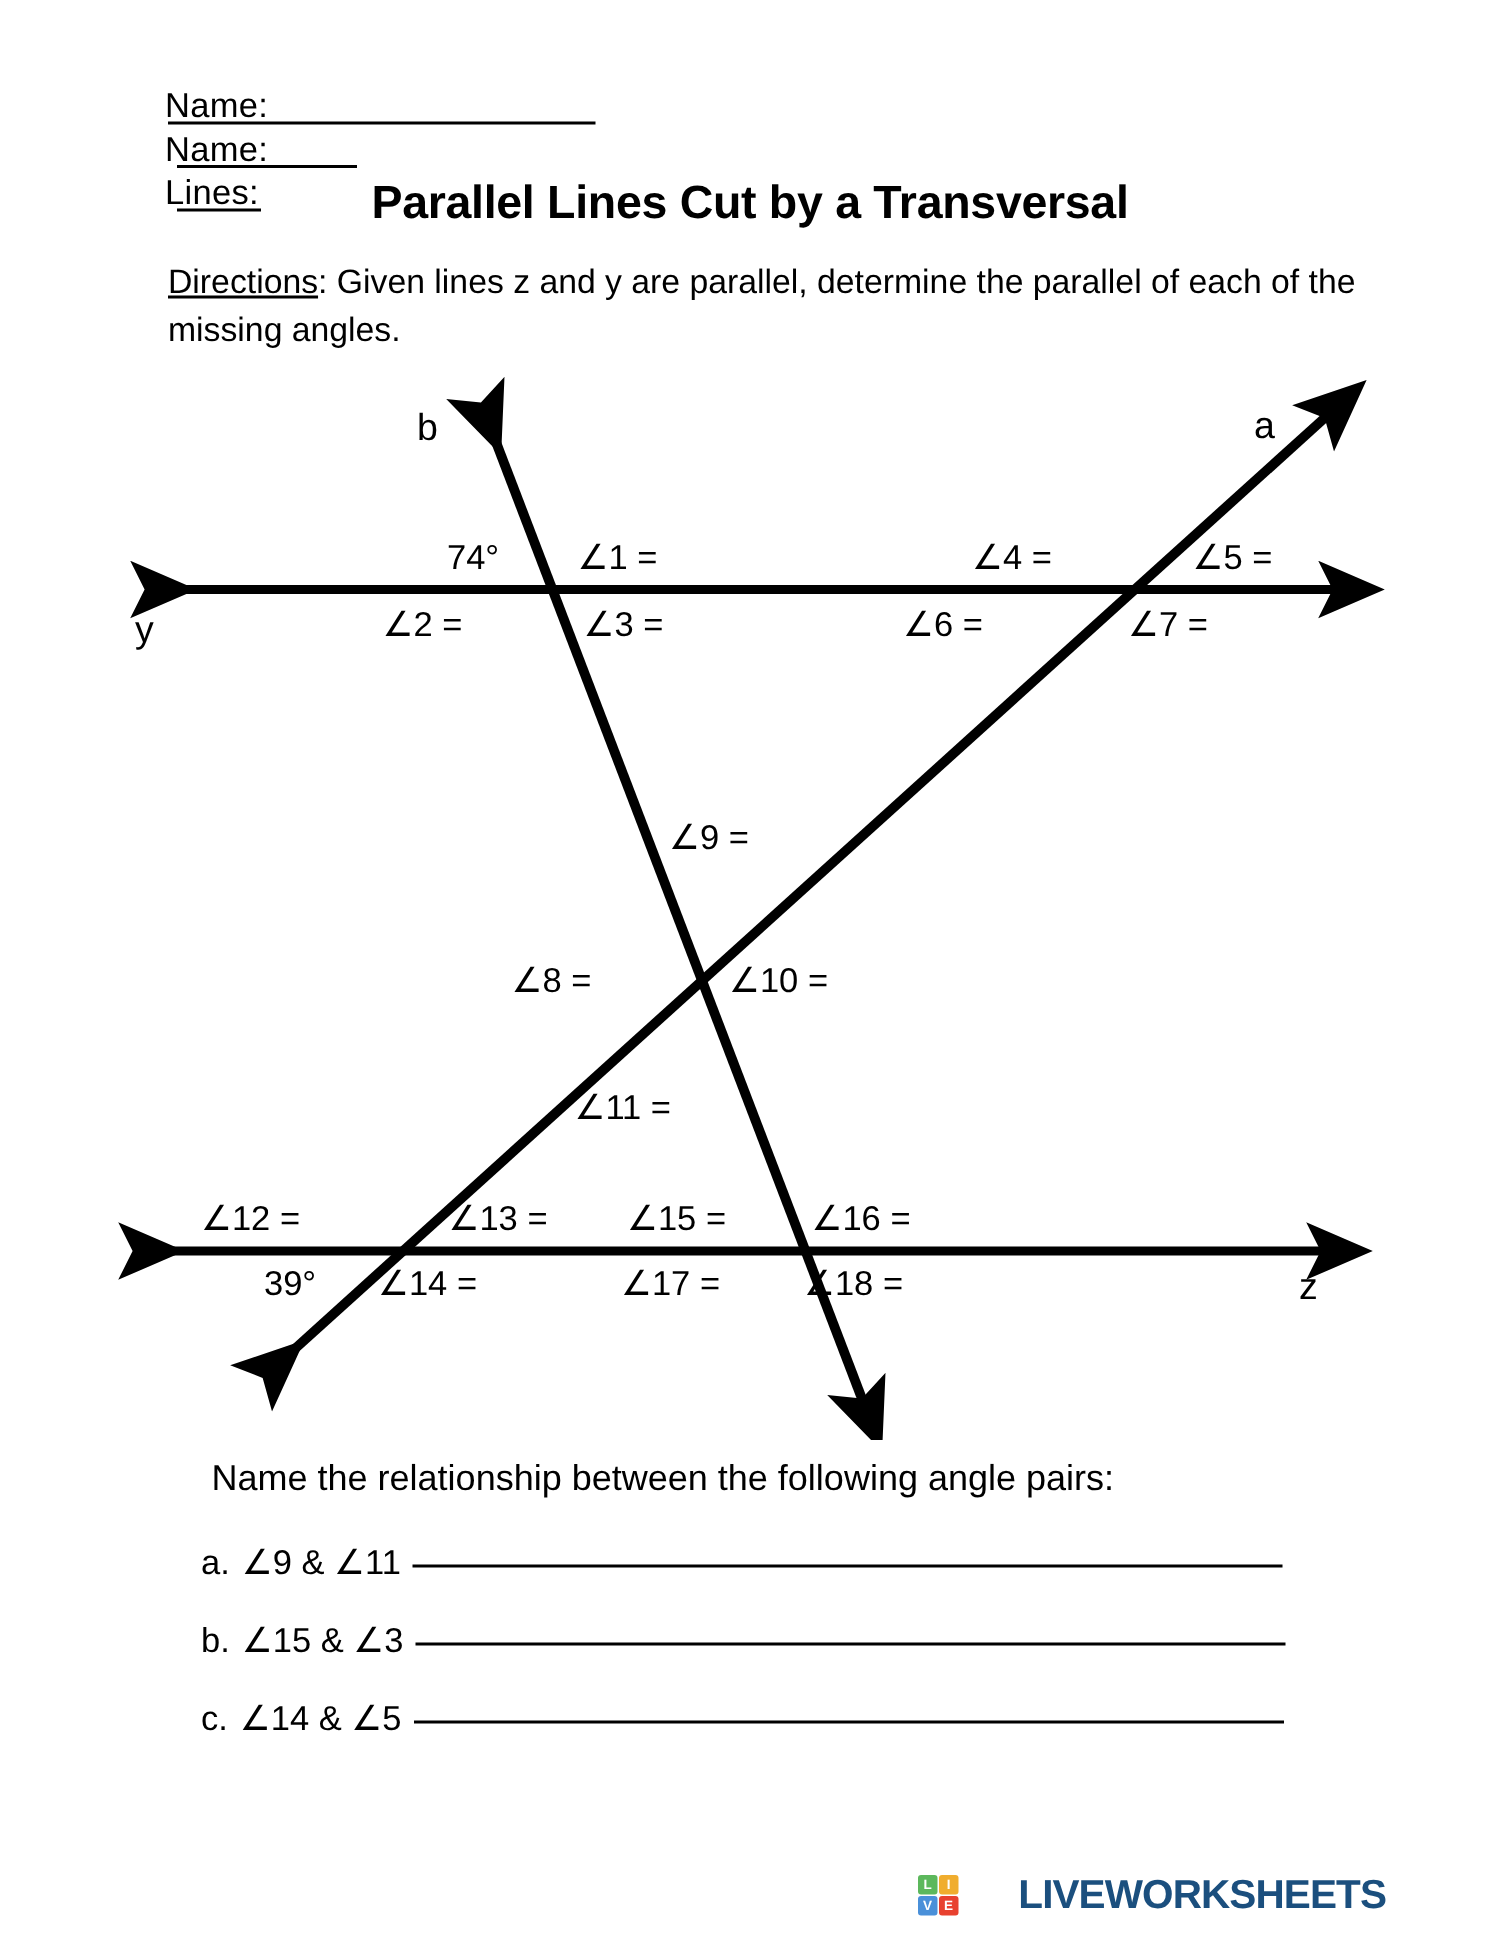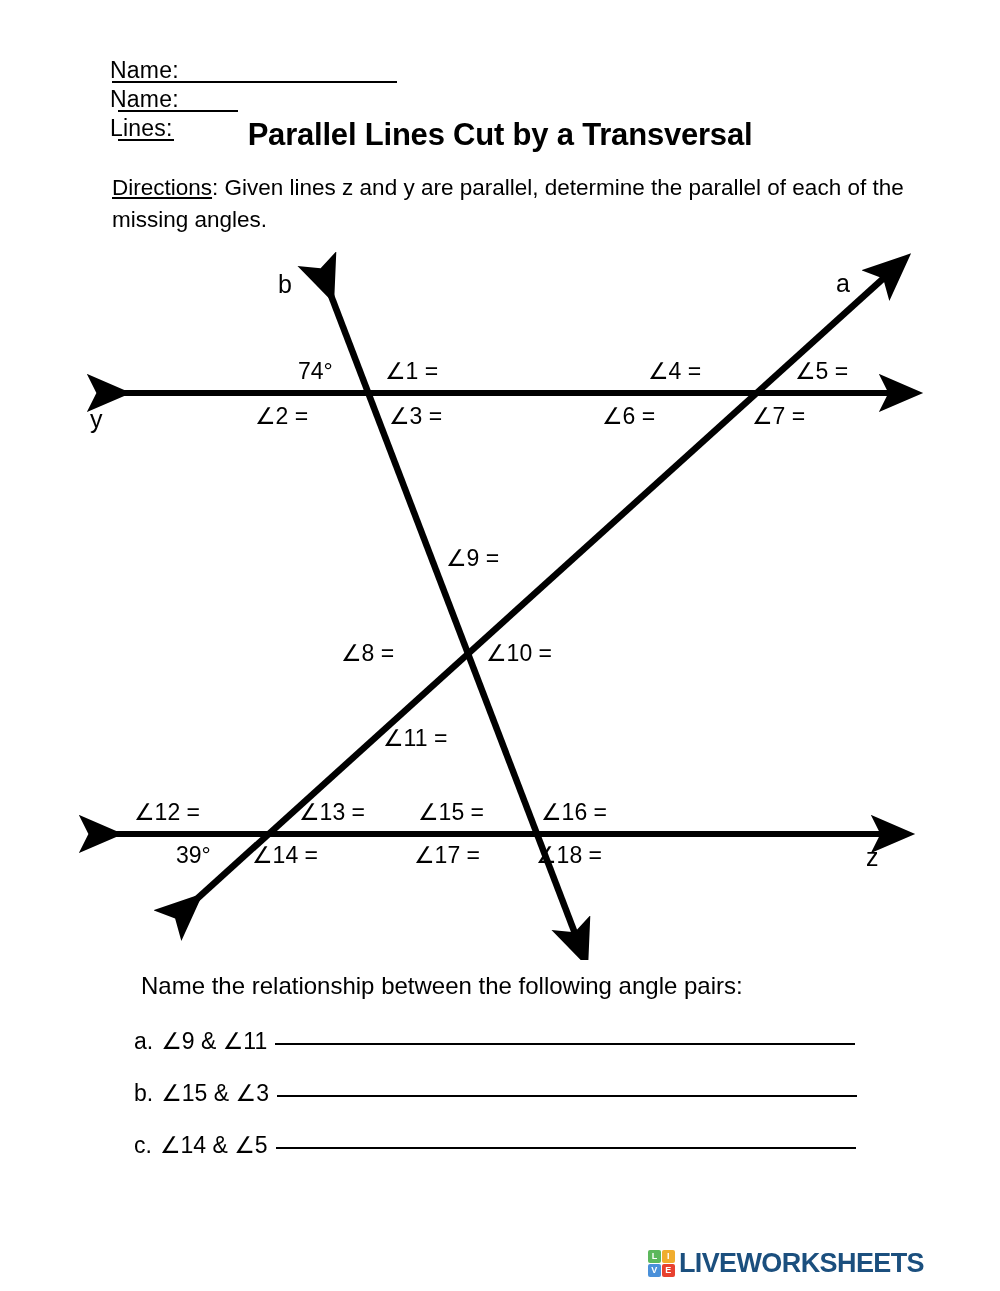--- a/index.html
+++ b/index.html
@@ -141,20 +141,21 @@
     font-weight: bold;
     line-height: 13px;
     text-align: center;
     font-family: "Liberation Sans", sans-serif;
   }
   .logo-word {
     font-size: 27px;
     font-weight: bold;
     letter-spacing: -0.6px;
     font-family: "Liberation Sans", sans-serif;
+    margin-left: 36px;
   }
 </style>
 </head>
 <body>
 
 <div class="header-line">
   <span class="field-label">Name:</span>
   <span class="blank blank-name"></span>
   <span class="field-label">Name:</span>
   <span class="blank blank-date"></span>

